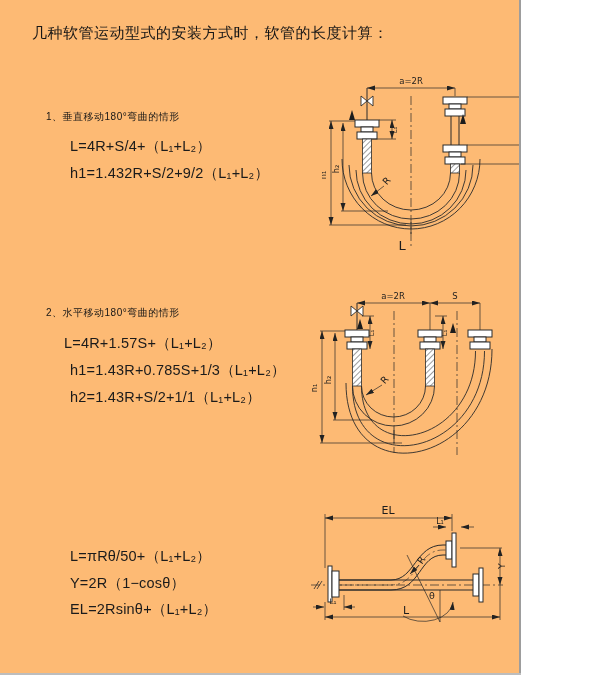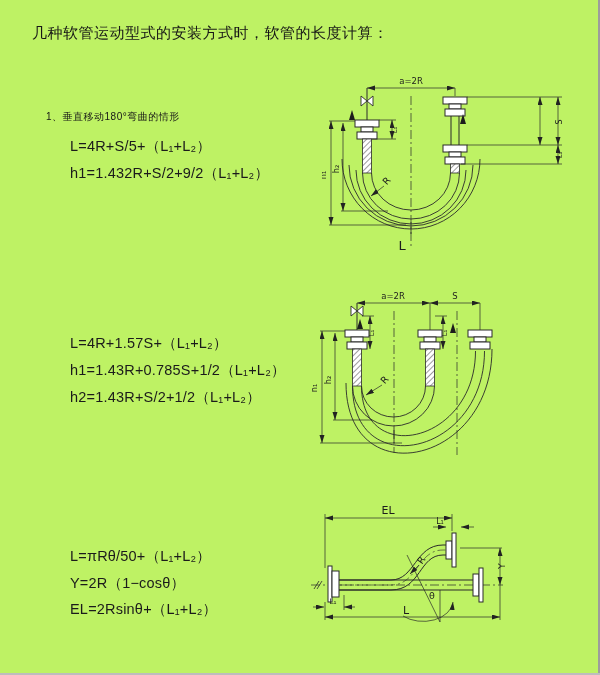--- a/index.html
+++ b/index.html
@@ -1,16 +1,16 @@
 <!DOCTYPE html>
 <html><head>
 <meta charset="utf-8">
 <style>
   html,body{margin:0;padding:0;background:#ffffff;}
-  .page{position:relative;width:600px;height:675px;background:#bef264;overflow:hidden;
+  .page{position:relative;width:521px;height:675px;background:#fdba74;overflow:hidden;
         font-family:"Liberation Sans","DejaVu Sans",sans-serif;color:#1b1b1b;}
   .txt{position:absolute;white-space:nowrap;}
   .title{font-size:15px;letter-spacing:.5px;color:#161616;}
   .heading{font-size:10px;letter-spacing:.5px;color:#161616;}
   .formula{font-size:14.5px;letter-spacing:.2px;color:#1b1b1b;}
   svg.diag{position:absolute;}
   svg text{font-family:"DejaVu Sans","Liberation Sans",sans-serif;fill:#1d1d1d;}
   .edge-r{position:absolute;right:0;top:0;width:2px;height:675px;background:#9d9d9d;}
   .edge-b{position:absolute;left:0;bottom:0;width:600px;height:2px;background:#bdbdbd;}
 </style>
@@ -30,26 +30,27 @@
       <pattern id="hat" patternUnits="userSpaceOnUse" width="4" height="4" patternTransform="rotate(45)">
         <rect width="4" height="4" fill="#ffffff"></rect>
         <line x1="0" y1="0" x2="0" y2="4" stroke="#4a4a4a" stroke-width="1.1"></line>
       </pattern>
     </defs>
   </svg>
 
   <div class="txt title" style="left:32px;top:24px">几种软管运动型式的安装方式时，软管的长度计算：</div>
 
   <div class="txt heading" style="left:46px;top:110px">1、垂直移动180°弯曲的情形</div>
-  <div class="txt formula" style="left:70px;top:137px">L=4R+S/5+（L₁+L₂）</div>
+  <div class="txt formula" style="left:70px;top:137px">L=4R+S/4+（L₁+L₂）</div>
   <div class="txt formula" style="left:70px;top:164px">h1=1.432R+S/2+9/2（L₁+L₂）</div>
 
-  <div class="txt formula" style="left:70px;top:334px">L=4R+1.57S+（L₁+L₂）</div>
-  <div class="txt formula" style="left:70px;top:361px">h1=1.43R+0.785S+1/2（L₁+L₂）</div>
-  <div class="txt formula" style="left:70px;top:388px">h2=1.43R+S/2+1/2（L₁+L₂）</div>
+  <div class="txt heading" style="left:46px;top:306px">2、水平移动180°弯曲的情形</div>
+  <div class="txt formula" style="left:64px;top:334px">L=4R+1.57S+（L₁+L₂）</div>
+  <div class="txt formula" style="left:70px;top:361px">h1=1.43R+0.785S+1/3（L₁+L₂）</div>
+  <div class="txt formula" style="left:70px;top:388px">h2=1.43R+S/2+1/1（L₁+L₂）</div>
 
   <div class="txt formula" style="left:70px;top:547px">L=πRθ/50+（L₁+L₂）</div>
   <div class="txt formula" style="left:70px;top:574px">Y=2R（1−cosθ）</div>
   <div class="txt formula" style="left:70px;top:600px">EL=2Rsinθ+（L₁+L₂）</div>
 
   <svg class="diag" style="left:322px;top:70px" width="272" height="192" viewBox="0 0 272 192">
     <g stroke="#2a2a2a" stroke-width="1" fill="none">
       <line x1="89" y1="26" x2="89" y2="176" stroke-width="0.7" stroke-dasharray="9 3 2 3"></line>
 
       <line x1="45" y1="18" x2="133" y2="18" stroke-width="0.7" marker-start="url(#arS)" marker-end="url(#arE)"></line>

